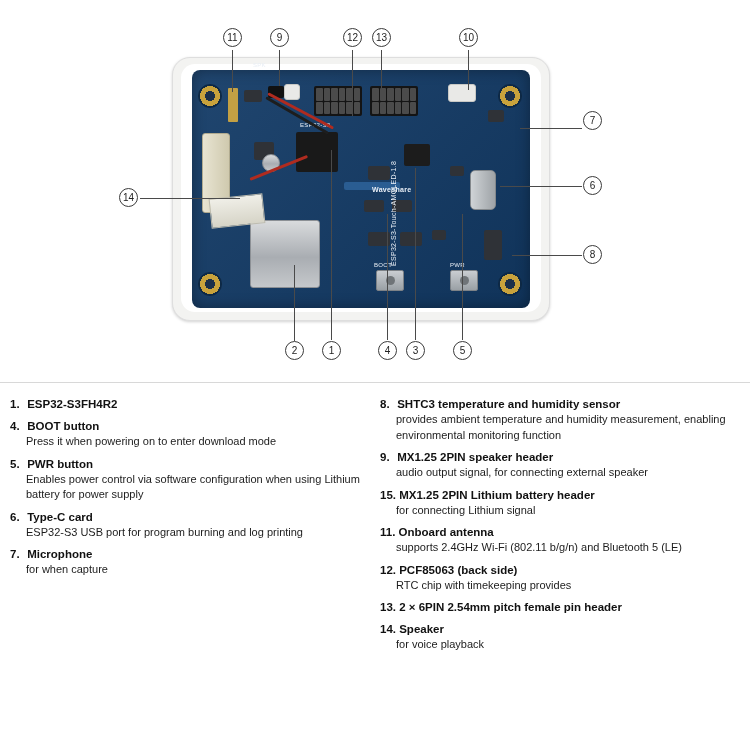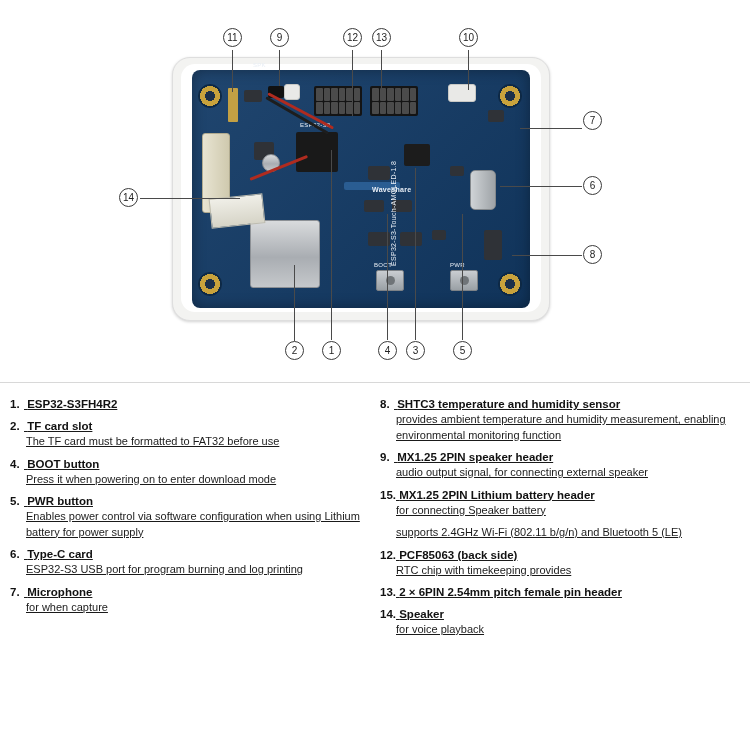--- a/index.html
+++ b/index.html
@@ -199,21 +199,20 @@
   }
   .legend-cols {
     display: flex;
     gap: 18px;
   }
   .col {
     width: 352px;
   }
   .item {
     margin-bottom: 7px;
-    text-decoration: underline;
   }
   .item .ttl {
     font-size: 11.5px;
     font-weight: bold;
     color: #111;
     line-height: 15px;
   }
   .item .ttl .num {
     display: inline-block;
     min-width: 14px;
@@ -359,27 +358,20 @@
     <div class="legend-cols">
       <div class="col">
 
         <div class="item">
           <div class="ttl">
             <span class="num">1.</span>
             <span>ESP32-S3FH4R2</span>
           </div>
         </div>
 
-        <div class="item">
-          <div class="ttl">
-            <span class="num">2.</span>
-            <span>TF card slot</span>
-          </div>
-          <div class="desc">The TF card must be formatted to FAT32 before use</div>
-        </div>
 
 
         <div class="item">
           <div class="ttl">
             <span class="num">4.</span>
             <span>BOOT button</span>
           </div>
           <div class="desc">Press it when powering on to enter download mode</div>
         </div>
 
@@ -425,24 +417,28 @@
             <span>MX1.25 2PIN speaker header</span>
           </div>
           <div class="desc">audio output signal, for connecting external speaker</div>
         </div>
 
         <div class="item">
           <div class="ttl">
             <span class="num">15.</span>
             <span>MX1.25 2PIN Lithium battery header</span>
           </div>
-          <div class="desc">for connecting Speaker battery</div>
-        </div>
-
-        <div class="item">
+          <div class="desc">for connecting Lithium signal</div>
+        </div>
+
+        <div class="item">
+          <div class="ttl">
+            <span class="num">11.</span>
+            <span>Onboard antenna</span>
+          </div>
           <div class="desc">supports 2.4GHz Wi-Fi (802.11 b/g/n) and Bluetooth 5 (LE)</div>
         </div>
 
         <div class="item">
           <div class="ttl">
             <span class="num">12.</span>
             <span>PCF85063 (back side)</span>
           </div>
           <div class="desc">RTC chip with timekeeping provides</div>
         </div>

